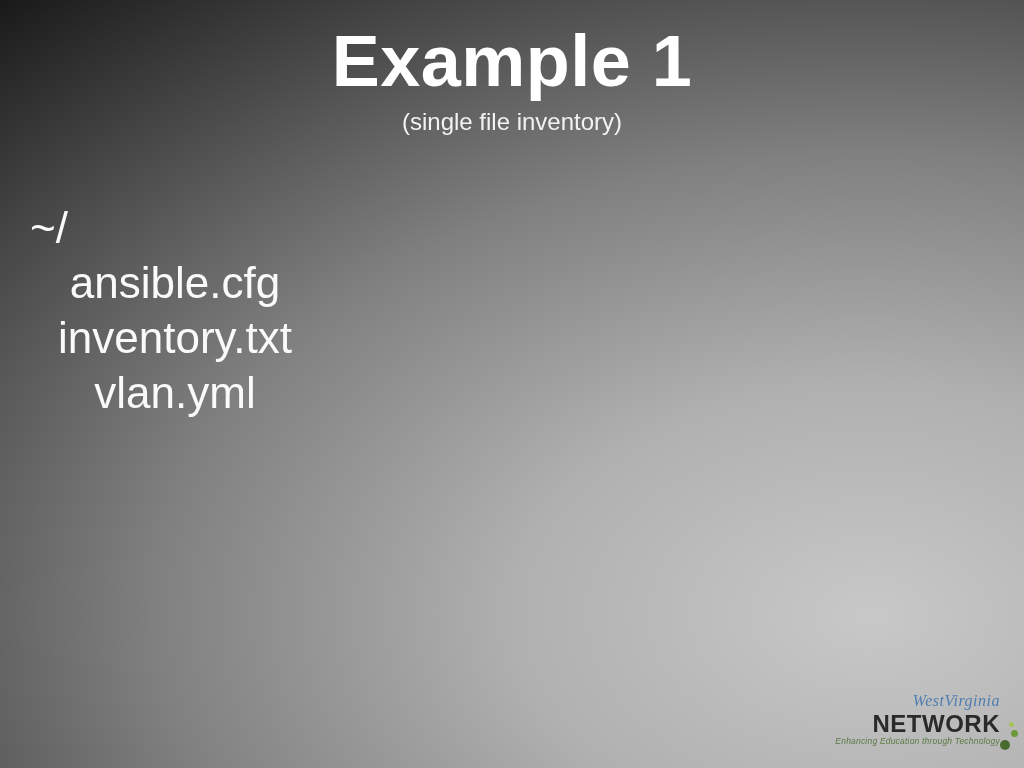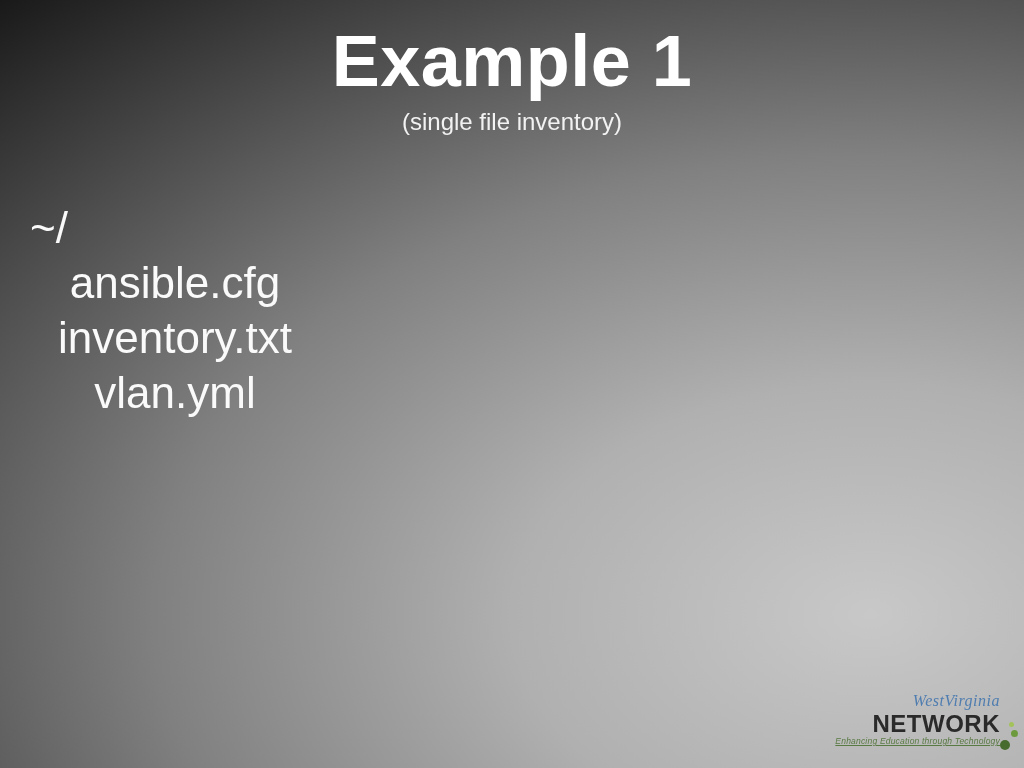--- a/index.html
+++ b/index.html
@@ -86,21 +86,20 @@
     color: #2a2a2a;
   }
   .logo .tagline {
     position: absolute;
     top: 44px;
     right: 6px;
     font-style: italic;
     font-size: 8.5px;
     color: #5a7a44;
     letter-spacing: 0.2px;
-    text-decoration: underline;
   }
   .logo .dots {
     position: absolute;
     right: -6px;
     top: 30px;
   }
   .logo .dot {
     position: absolute;
     border-radius: 50%;
   }

